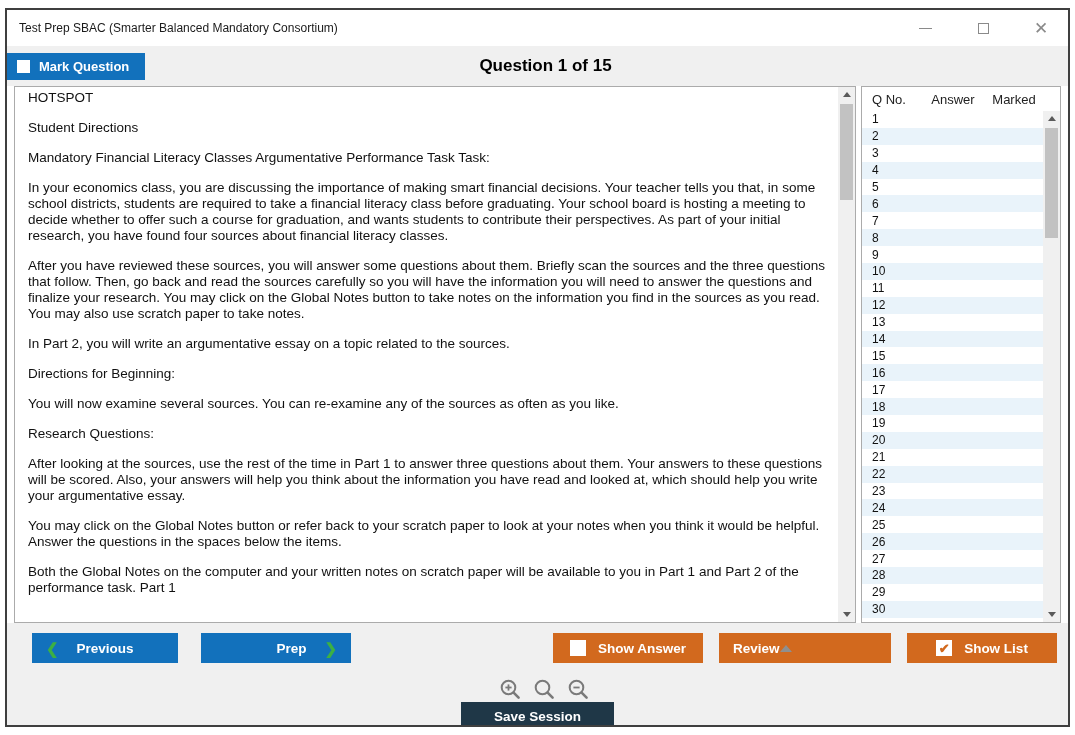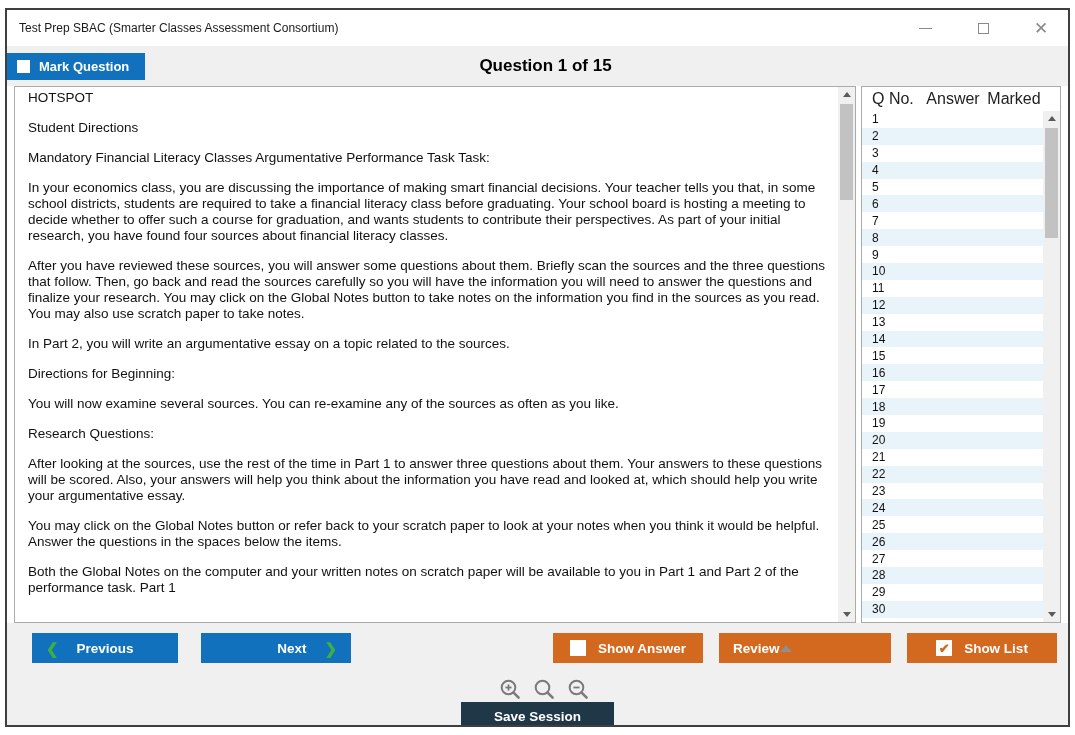--- a/index.html
+++ b/index.html
@@ -44,21 +44,21 @@
   .vscroll { width: 17px; background: #f0f0f0; display: flex; flex-direction: column; align-items: center; flex: 0 0 auto; }
   .sb-arrow { height: 15px; width: 100%; display: flex; align-items: center; justify-content: center; }
   .tri-up   { width: 0; height: 0; border-left: 4px solid transparent; border-right: 4px solid transparent; border-bottom: 5px solid #5a5a5a; }
   .tri-down { width: 0; height: 0; border-left: 4px solid transparent; border-right: 4px solid transparent; border-top: 5px solid #5a5a5a; }
   .sb-thumb { width: 13px; background: #c2c2c2; margin-top: 2px; flex: 0 0 auto; }
   .sb-track { flex: 1; }
 
   
   .sidebar-panel { width: 200px; border: 1px solid #ababab; background: #fff; display: flex; flex-direction: column; flex: 0 0 auto; }
   .sidebar-header { height: 24px; flex: 0 0 auto; display: grid; grid-template-columns: 52px 1fr 64px; align-items: center;
-                    font-size: 16px; color: #222; padding: 0 14px 0 10px; background: #fff; }
+                    font-size: 13px; color: #222; padding: 0 14px 0 10px; background: #fff; }
   .sidebar-header .col-answer { text-align: center; }
   .sidebar-header .col-marked { text-align: center; }
   .sidebar-body { flex: 1; display: flex; min-height: 0; }
   .qlist { flex: 1; overflow: hidden; }
   .qrow { height: 16.9px; display: flex; align-items: center; padding-left: 10px; font-size: 12px; color: #111; }
   .qrow:nth-child(even) { background: #e9f3fa; }
 
   
   .footer { height: 102px; background: #f0f0f0; padding: 10px 11px 0 11px; flex: 0 0 auto; }
   .frow { display: flex; align-items: center; }
@@ -80,21 +80,21 @@
   .btn-end { width: 150px; margin-left: 16px; justify-content: center; height: 28px; }
   .zoom-group { display: flex; align-items: center; gap: 9px; margin-left: 14px; }
   .zoom-ico { display: inline-flex; }
 </style>
 </head>
 <body>
 
 <div class="window">
 
   <div class="titlebar">
-    <span class="titlebar-text">Test Prep SBAC (Smarter Classes Assessment Consortium)</span>
+    <span class="titlebar-text">Test Prep SBAC (Smarter Balanced Mandatory Consortium)</span>
     <div class="win-controls">
       <span class="win-btn">
           <span class="glyph-min"></span>
         </span>
       <span class="win-btn">
           <span class="glyph-max"></span>
         </span>
       <span class="win-btn">
           <span class="glyph-close">✕</span>
         </span>
@@ -312,21 +312,21 @@
 
   </div>
 
   <div class="footer">
     <div class="frow">
       <button class="btn btn-blue btn-prev">
         <span class="chev">❮</span>
         <span>Previous</span>
       </button>
       <button class="btn btn-blue btn-next">
-        <span>Next</span>
+        <span>Prep</span>
         <span class="chev">❯</span>
       </button>
       <span class="spacer"></span>
       <button class="btn btn-orange btn-show-answer">
         <span class="cb cb-lg"></span>
         <span>Show Answer</span>
       </button>
       <button class="btn btn-orange btn-review">
         <span>Review</span>
         <span class="tri-up-review"></span>

